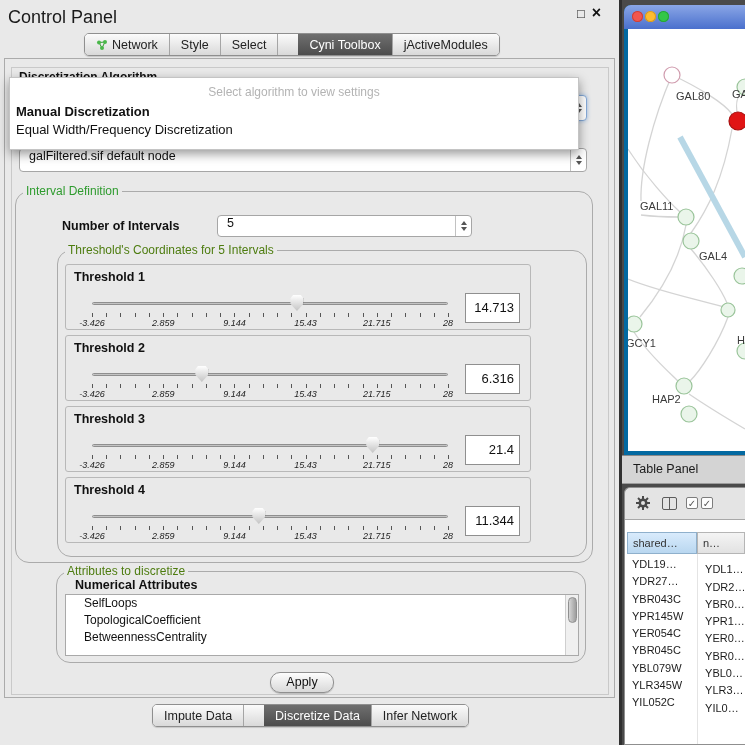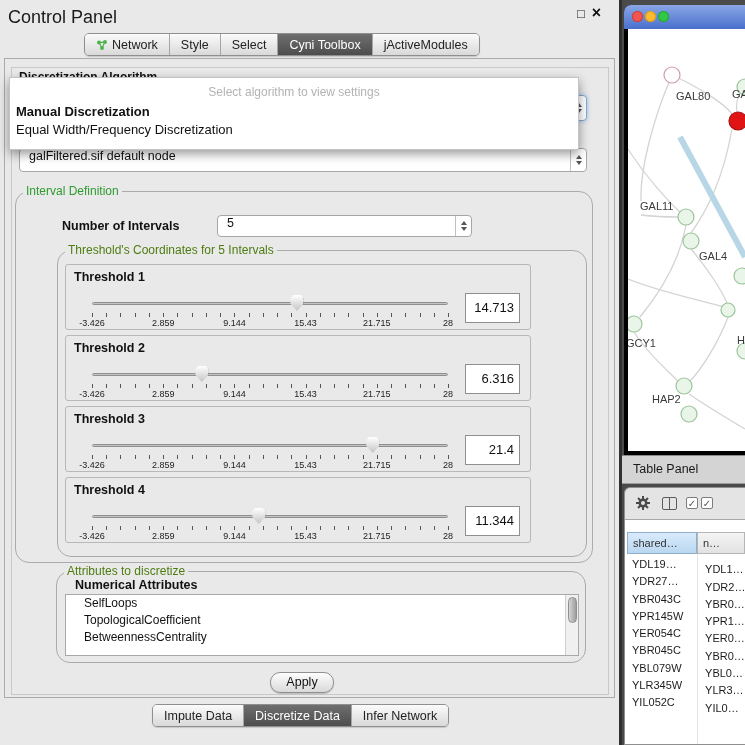--- a/index.html
+++ b/index.html
@@ -11,21 +11,21 @@
   .cp-title { position:absolute; left:8px; top:7px; font-size:18px; color:#1a1a1a; }
   .win-btns { position:absolute; left:577px; top:4px; display:flex; gap:7px; align-items:center; }
   .win-float { font-size:13px; color:#222; cursor:default; }
   .win-close { font-size:16px; font-weight:bold; color:#111; line-height:18px; cursor:default; }
 
   .tab-bar { display:flex; height:23px; border:1px solid #8f8f8f; border-radius:5px; overflow:hidden;
              background:linear-gradient(#fbfbfb,#d9d9d9); box-shadow:0 1px 1px rgba(0,0,0,.15); }
   .tab { display:flex; align-items:center; gap:4px; padding:0 11px; font-size:12.5px; color:#222;
          border-right:1px solid #a5a5a5; background:linear-gradient(#fbfbfb,#d9d9d9); white-space:nowrap; }
   .tab:last-child { border-right:none; }
-  .tab.selected { background:linear-gradient(#6f6f6f,#4d4d4d); color:#fff; }
+  .tab.selected { background:linear-gradient(#6f6f6f,#4d4d4d); color:#fff;margin-left:20px; }
   .top-tab-bar { position:absolute; left:84px; top:33px; }
   .bottom-tab-bar { position:absolute; left:152px; top:704px; }
 
   .main-panel { position:absolute; left:4px; top:58px; width:611px; height:640px;
                 border:1px solid #ababab; background:#e9e9e9; }
   .inner-frame { position:absolute; left:6px; top:8px; width:598px; height:628px; border:1px solid #c9c9c9; }
 
   
   .algo-title { position:absolute; left:14px; top:11px; font-size:12px; font-weight:bold; color:#111; z-index:1; }
   .combo { position:absolute; background:#fff; border:1px solid #a6a6a6; border-radius:4px;
@@ -66,21 +66,21 @@
   .slider { position:absolute; left:26px; top:30px; width:356px; height:16px; }
   .track { position:absolute; left:0; right:0; top:7px; height:3px; border:1px solid #8f8f8f; border-radius:2px;
            background:linear-gradient(#ababab,#dcdcdc); }
   .thumb { position:absolute; top:0; width:13px; height:16px; margin-left:-7px;
            background:linear-gradient(#ffffff,#c4c4c4);
            clip-path:polygon(20% 0,80% 0,100% 20%,100% 55%,50% 100%,0 55%,0 20%);
            filter:drop-shadow(0 0 1px #666); }
   .ticks { position:absolute; left:26px; top:48px; width:357px; height:4px;
            background:repeating-linear-gradient(to right,#555 0 1px,transparent 1px 14.24px); }
   .scale-row { position:absolute; left:26px; top:53px; width:356px; height:10px; font-size:9px; color:#222; }
-  .scale-label { position:absolute; transform:translateX(-50%); white-space:nowrap; }
+  .scale-label { position:absolute; transform:translateX(-50%); white-space:nowrap;font-style:italic; }
   .value-box { position:absolute; right:10px; top:28px; width:55px; height:30px; background:#fff;
                border:1px solid #8f8f8f; font-size:13px; color:#111; text-align:right;
                padding-right:5px; line-height:28px; }
 
   .attr-group { left:51px; top:512px; width:530px; height:92px; }
   .attr-heading { position:absolute; left:10px; top:6px; font-size:12.5px; font-weight:bold; color:#111;margin-left:8px; }
   .attr-list { position:absolute; left:8px; top:22px; width:514px; height:62px; background:#fff;
                border:1px solid #a9a9a9; overflow:hidden; }
   .attr-item { font-size:12px; color:#111; line-height:17px; padding-left:18px; white-space:nowrap; }
   .attr-scrollbar { position:absolute; right:0; top:0; bottom:0; width:13px; background:#f0f0f0;
@@ -90,21 +90,21 @@
 
   .apply-btn { position:absolute; left:265px; top:613px; width:64px; height:21px; border:1px solid #8f8f8f;
                border-radius:10px; background:linear-gradient(#fdfdfd,#d9d9d9); font-size:12.5px; color:#111;
                text-align:center; line-height:19px; box-shadow:0 1px 1px rgba(0,0,0,.2); }
 
   
   .v-divider { position:absolute; left:619px; top:0; width:3px; height:745px; background:#303030; }
   .right-region { position:absolute; left:622px; top:0; width:123px; height:745px; background:#4a4a4a; }
 
   .network-window { position:absolute; left:2px; top:5px; width:121px; height:450px;
-                    background:#000000; border-radius:7px 0 0 0; }
+                    background:#0369a1; border-radius:7px 0 0 0; }
   .net-titlebar { position:relative; height:24px; background:linear-gradient(#8aa6e6,#4a70cd); border-radius:7px 0 0 0; }
   .tl { position:absolute; top:6px; width:11px; height:11px; border-radius:50%; }
   .tl-red { left:8px; background:#f2564e; box-shadow:inset 0 0 0 1px #c8403a; }
   .tl-yellow { left:21px; background:#fdbc2f; box-shadow:inset 0 0 0 1px #d39a22; }
   .tl-green { left:34px; background:#33c748; box-shadow:inset 0 0 0 1px #26a338; }
   .net-canvas { position:absolute; left:4px; top:24px; width:117px; height:422px; background:#fff; overflow:hidden; }
 
   .table-panel-strip { position:absolute; left:0; top:455px; width:123px; height:29px; background:#d4d4d4;
                        border-top:1px solid #8a8a8a; border-bottom:1px solid #9c9c9c; }
   .tps-label { position:absolute; left:11px; top:6px; font-size:12.5px; color:#1a1a1a; }

